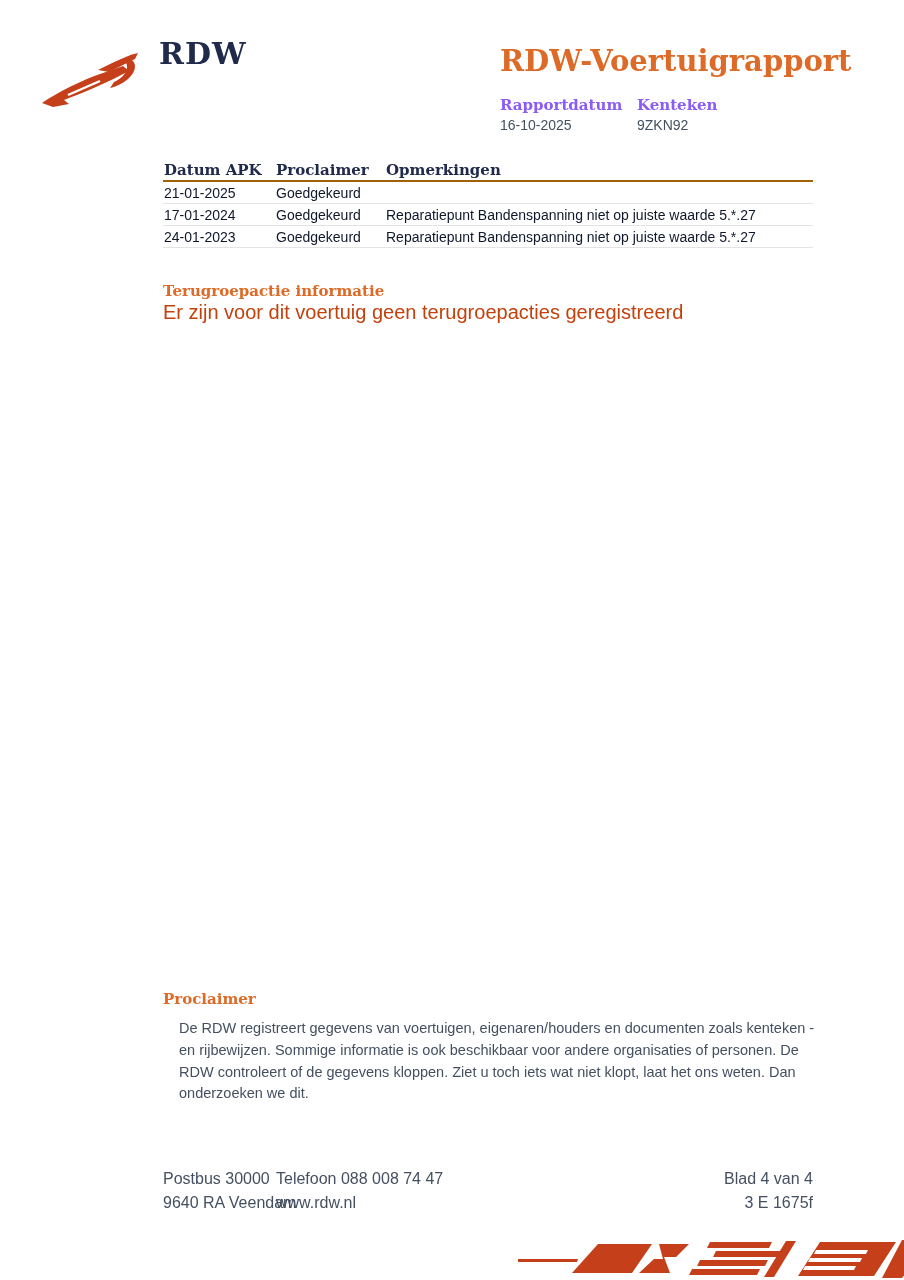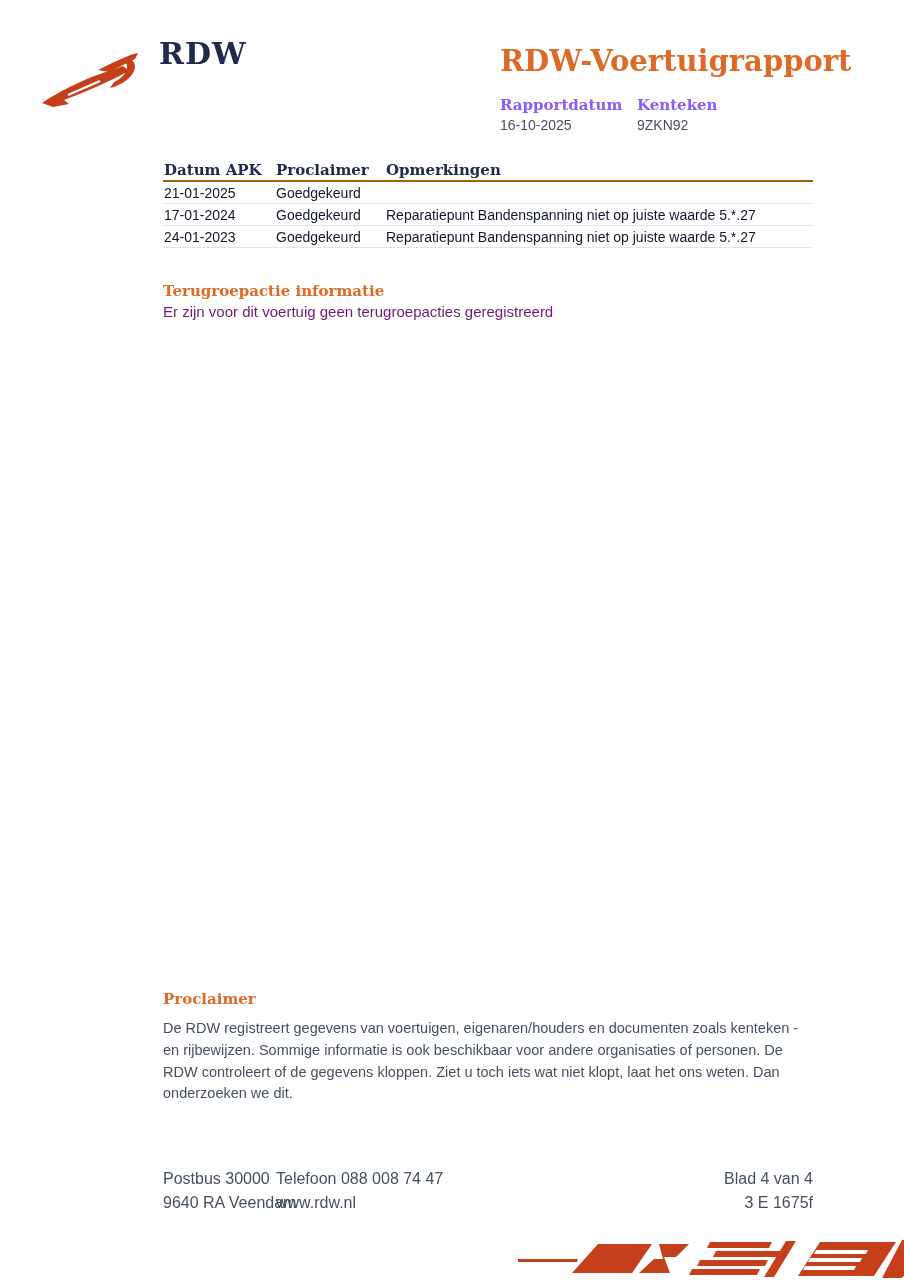--- a/index.html
+++ b/index.html
@@ -79,26 +79,26 @@
   
   .section-heading {
     font-family: "DejaVu Serif", serif;
     font-weight: 700;
     font-size: 15px; line-height: 18px;
     color: #DD6A26;
   }
   .recall-heading { left: 163px; top: 282px; }
   .recall-body {
     left: 163px; top: 303px;
-    font-size: 15px; line-height: 18px;
-    color: #701a75;
+    font-size: 20px; line-height: 18px;
+    color: #c2410c;
   }
   .proclaimer-heading { left: 163px; top: 990px; }
   .proclaimer-body {
-    left: 163px; top: 1018px; width: 652px;
+    left: 179px; top: 1018px; width: 652px;
     font-size: 14.5px; line-height: 21.8px;
     color: #445060;
   }
 
   
   .footer-text {
     font-size: 16px; line-height: 14px;
     color: #445060;
   }
   .f-row1 { top: 1172px; }

